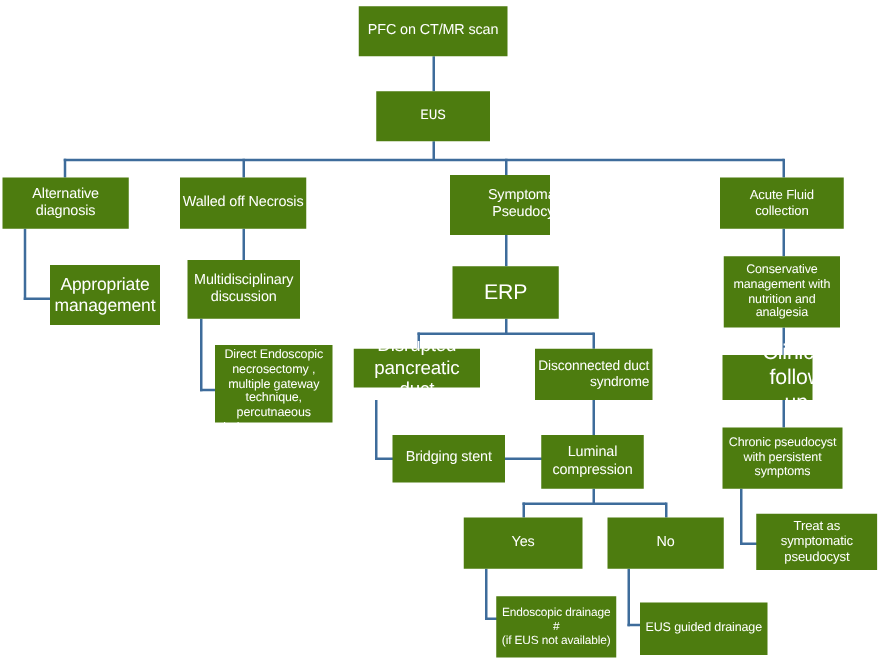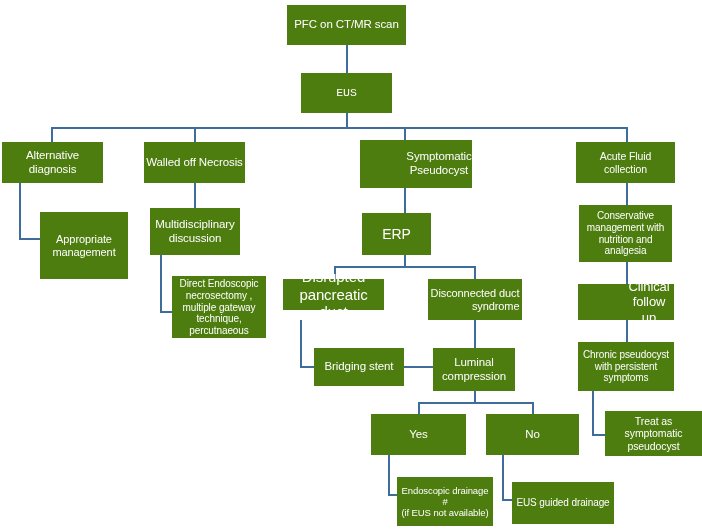--- a/index.html
+++ b/index.html
@@ -93,40 +93,40 @@
 
   <div class="conn v" style="left:592px; top:391px; height:45px;"></div>
   <div class="conn h" style="left:592px; top:434px; width:14px;"></div>
 
   <div class="node" style="left:287px; top:5px; width:119px; height:40px; font-size:11.5px;">PFC on CT/MR scan</div>
 
   <div class="node" style="left:301px; top:73px; width:91px; height:40px; font-size:11.5px;font-family:Liberation Mono, monospace;">EUS</div>
 
   <div class="node" style="left:2px; top:142px; width:101px; height:41px; font-size:11.5px;">Alternative diagnosis</div>
 
-  <div class="node" style="left:40px; top:212px; width:88px; height:67px; font-size:11px;">Appropriate
+  <div class="node" style="left:40px; top:212px; width:88px; height:48px; font-size:14px;">Appropriate
 management</div>
 
   <div class="node" style="left:144px; top:142px; width:101px; height:41px; font-size:11.5px;">Walled off  Necrosis</div>
 
   <div class="node" style="left:150px; top:208px; width:90px; height:47px; font-size:11.5px;">Multidisciplinary
 discussion</div>
 
   <div class="node" style="left:172px; top:276px; width:94px; height:62px; font-size:10px; align-items:flex-start; padding-top:2px;">Direct Endoscopic
 necrosectomy ,
 multiple gateway
 technique,
 percutnaeous
 drainage, surgery or
 combination*</div>
 
-  <div class="node" style="left:360px; top:140px; width:112px; height:48px; font-size:11.5px;padding-left:48px;">Symptomatic
+  <div class="node" style="left:360px; top:140px; width:80px; height:48px; font-size:11.5px;padding-left:48px;">Symptomatic
 Pseudocyst</div>
 
-  <div class="node" style="left:362px; top:213px; width:69px; height:42px; font-size:14px;">ERP</div>
+  <div class="node" style="left:362px; top:213px; width:85px; height:42px; font-size:17px;">ERP</div>
 
   <div class="node" style="left:283px; top:279px; width:101px; height:31px; font-size:15px;">Disrupted pancreatic
 duct</div>
 
   <div class="node" style="left:428px; top:279px; width:94px; height:41px; font-size:11px;text-align:right;">Disconnected duct
 syndrome</div>
 
   <div class="node" style="left:314px; top:348px; width:90px; height:38px; font-size:11.5px;">Bridging stent</div>
 
   <div class="node" style="left:433px; top:348px; width:82px; height:43px; font-size:11.5px;">Luminal
@@ -142,21 +142,21 @@
 
   <div class="node" style="left:512px; top:482px; width:102px; height:42px; font-size:10px;">EUS guided drainage</div>
 
   <div class="node" style="left:576px; top:142px; width:99px; height:41px; font-size:10.5px;">Acute Fluid collection</div>
 
   <div class="node" style="left:579px; top:205px; width:93px; height:57px; font-size:10px;">Conservative
 management with
 nutrition and
 analgesia</div>
 
-  <div class="node" style="left:578px; top:284px; width:96px; height:36px; font-size:13px;padding-left:48px;">Clinical follow up</div>
+  <div class="node" style="left:578px; top:284px; width:72px; height:36px; font-size:17px;padding-left:48px;">Clinical follow up</div>
 
   <div class="node" style="left:578px; top:342px; width:96px; height:49px; font-size:10px;">Chronic pseudocyst
 with persistent
 symptoms</div>
 
   <div class="node" style="left:605px; top:411px; width:97px; height:45px; font-size:10.5px;">Treat as symptomatic
 pseudocyst</div>
 
 </div>
 

